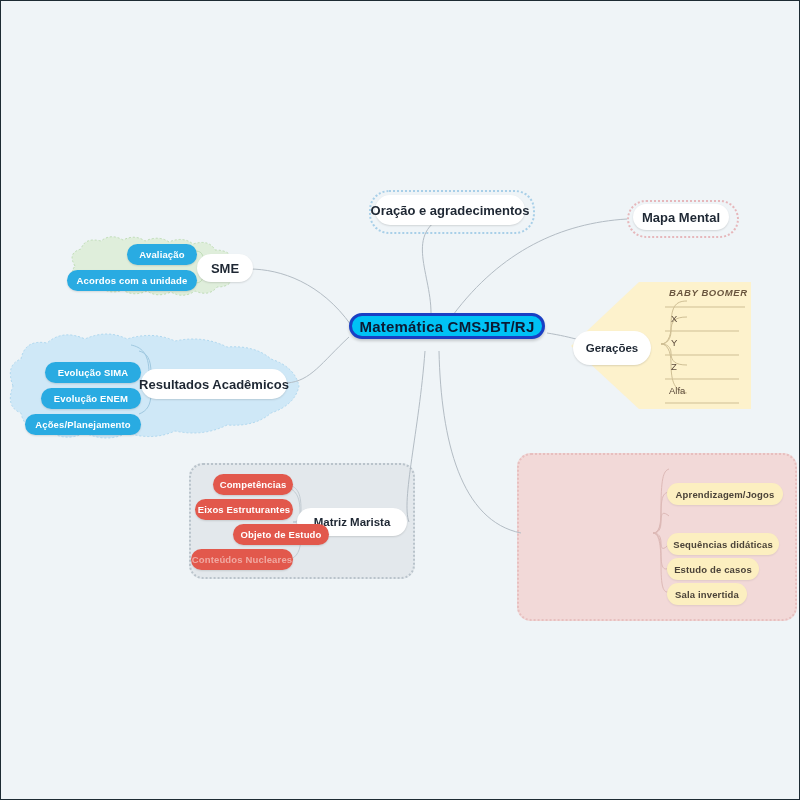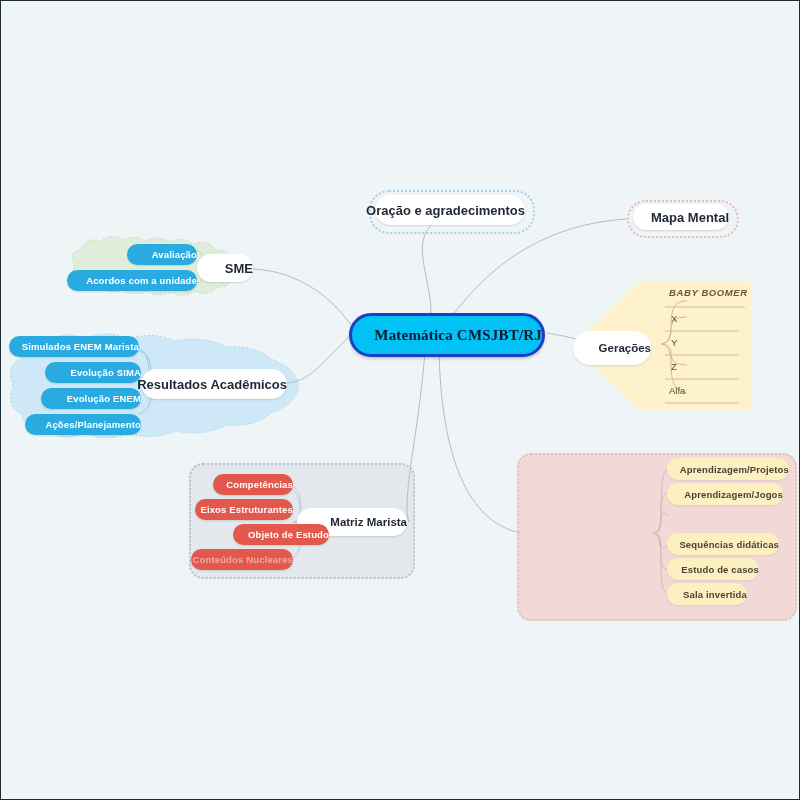--- a/index.html
+++ b/index.html
@@ -23,21 +23,21 @@
     position: absolute;
     left: 0; top: 0;
     width: 800px; height: 800px;
     pointer-events: none;
   }
   .node {
     position: absolute;
     box-sizing: border-box;
     display: flex;
     align-items: center;
-    justify-content: flex-end;
+    justify-content: center;
     white-space: nowrap;
   }
 
   
   .central {
     background: #00c2f5;
     border: 3px solid #1a3fc4;
     border-radius: 26px;
     color: #0b1a33;
     font-weight: bold;
@@ -196,21 +196,21 @@
     <g fill="none" stroke="#ddb9b6" stroke-width="1">
       <path d="M652,532 C658,532 660,524 660,510 C660,478 662,470 668,468"></path>
       <path d="M652,532 C658,532 660,526 660,514 C660,496 662,492 668,491"></path>
       <path d="M652,532 C658,532 660,528 660,520 C660,512 662,510 668,515"></path>
       <path d="M652,532 C658,532 660,536 660,542 C660,548 662,550 668,543"></path>
       <path d="M652,532 C658,532 660,540 660,552 C660,566 662,570 668,567"></path>
       <path d="M652,532 C658,532 660,544 660,562 C660,586 662,592 668,591"></path>
     </g>
   </svg>
 
-  <div class="node central" style="left:348px; top:312px; width:196px; height:44px;font-family:Liberation Serif, serif;">
+  <div class="node central" style="left:348px; top:312px; width:196px; height:26px;">
     <span>Matemática CMSJBT/RJ</span>
   </div>
 
   <div class="node mainlabel" style="left:374px; top:194px; width:150px; height:30px;">
     <span>Oração e agradecimentos</span>
   </div>
 
   <div class="node mainlabel" style="left:632px; top:203px; width:96px; height:26px;">
     <span>Mapa Mental</span>
   </div>
@@ -221,23 +221,20 @@
   <div class="node pill blue" style="left:126px; top:243px; width:70px; height:21px;">
     <span>Avaliação</span>
   </div>
   <div class="node pill blue" style="left:66px; top:269px; width:130px; height:21px;">
     <span>Acordos com a unidade</span>
   </div>
 
   <div class="node mainlabel" style="left:140px; top:368px; width:146px; height:30px;">
     <span>Resultados Acadêmicos</span>
   </div>
-  <div class="node pill blue" style="left:8px; top:335px; width:130px; height:21px;">
-    <span>Simulados ENEM Marista</span>
-  </div>
   <div class="node pill blue" style="left:44px; top:361px; width:96px; height:21px;">
     <span>Evolução SIMA</span>
   </div>
   <div class="node pill blue" style="left:40px; top:387px; width:100px; height:21px;">
     <span>Evolução ENEM</span>
   </div>
   <div class="node pill blue" style="left:24px; top:413px; width:116px; height:21px;">
     <span>Ações/Planejamento</span>
   </div>
 
@@ -269,23 +266,20 @@
   <div class="node pill red" style="left:194px; top:498px; width:98px; height:21px;">
     <span>Eixos Estruturantes</span>
   </div>
   <div class="node pill red" style="left:196px; top:523px; width:96px; height:21px;margin-left:36px;">
     <span>Objeto de Estudo</span>
   </div>
   <div class="node pill red muted" style="left:190px; top:548px; width:102px; height:21px;">
     <span>Conteúdos Nucleares</span>
   </div>
 
-  <div class="node pill yellow" style="left:666px; top:457px; width:122px; height:22px;">
-    <span>Aprendizagem/Projetos</span>
-  </div>
   <div class="node pill yellow" style="left:666px; top:482px; width:116px; height:22px;">
     <span>Aprendizagem/Jogos</span>
   </div>
   <div class="node pill yellow" style="left:666px; top:532px; width:112px; height:22px;">
     <span>Sequências didáticas</span>
   </div>
   <div class="node pill yellow" style="left:666px; top:557px; width:92px; height:22px;">
     <span>Estudo de casos</span>
   </div>
   <div class="node pill yellow" style="left:666px; top:582px; width:80px; height:22px;">

